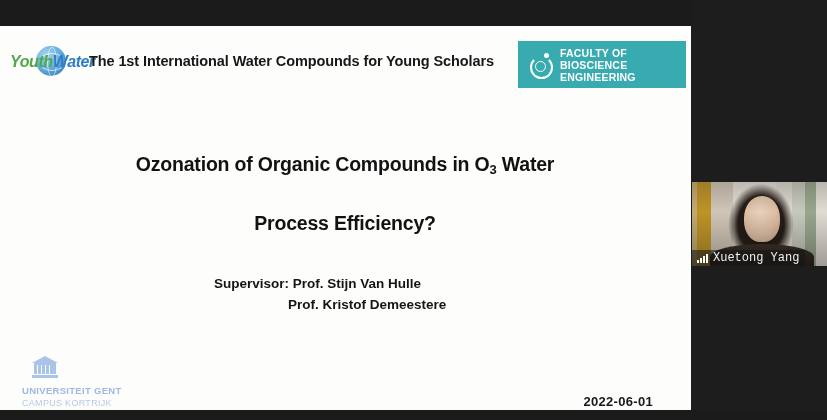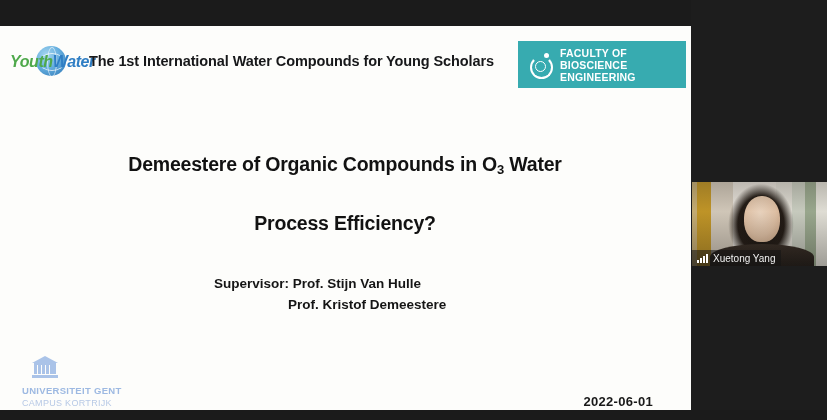--- a/index.html
+++ b/index.html
@@ -333,23 +333,24 @@
     display: block;
     width: 2px;
     background: #ffffff;
   }
   .sig-icon i:nth-child(1) { height: 3px; }
   .sig-icon i:nth-child(2) { height: 5px; }
   .sig-icon i:nth-child(3) { height: 7px; }
   .sig-icon i:nth-child(4) { height: 9px; }
   .name-text {
     color: #f0f0f0;
-    font-size: 10px;
+    font-size: 12px;
     line-height: 11px;
     white-space: nowrap;
+    font-family: Liberation Mono, monospace;
   }
 
   
   .top-bar {
     position: absolute;
     left: 0; top: 0;
     width: 827px; height: 26px;
     background: #1b1b1b;
   }
   .bottom-bar {
@@ -384,21 +385,21 @@
           <span class="dot"></span>
         </div>
         <div class="fac-text">
           <span class="l1">FACULTY OF</span>
           <span class="l2">BIOSCIENCE ENGINEERING</span>
         </div>
       </div>
     </div>
 
     <div class="slide-title">
-      <span>Demeestere of Organic Compounds in O</span><sub>3</sub><span> Water</span><br>
+      <span>Ozonation of Organic Compounds in O</span><sub>3</sub><span> Water</span><br>
       <br>
       <span>Process Efficiency?</span>
     </div>
 
     <div class="speaker-block">
       <div class="sp-line">Supervisor: Prof. Stijn Van Hulle</div>
       <div class="sp-line sp-indent">Prof. Kristof Demeestere</div>
     </div>
 
     <div class="ugent">

